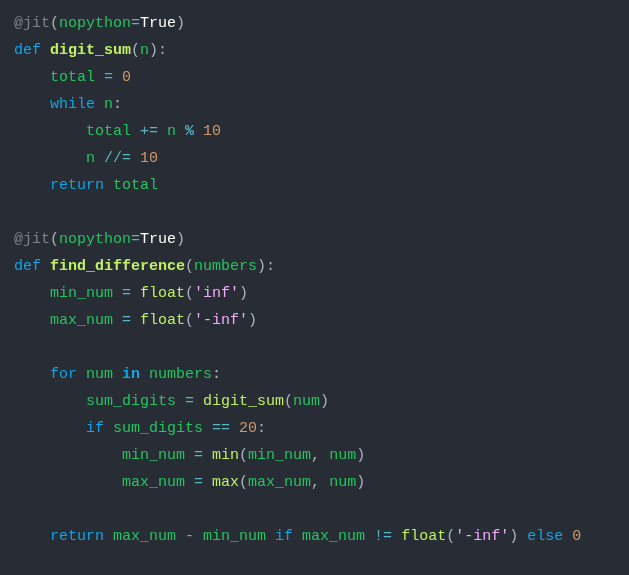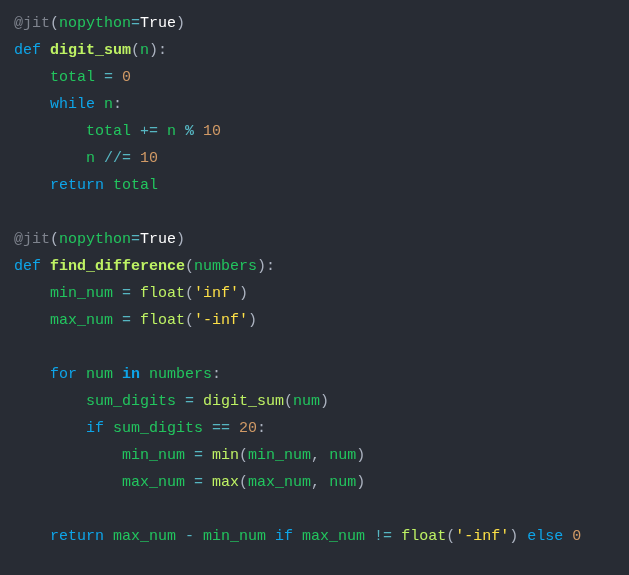--- a/index.html
+++ b/index.html
@@ -18,21 +18,21 @@
     white-space: pre;
     color: #abb2bf;
   }
   .t-decor   { color: #7f848e; }   
   .t-keyword { color: #0ea5e9; }   
   .t-func    { color: #bef264; }   
   .t-param   { color: #22c55e; }   
   .t-op      { color: #56b6c2; }   
   .t-num     { color: #d19a66; }   
   .t-bool    { color: #ffffff; }   
-  .t-str     { color: #fde047; }   
+  .t-str     { color: #f0abfc; }   
   .t-plain   { color: #abb2bf; }   
   .bold      { font-weight: bold; }
 </style>
 </head>
 <body>
 
 <div class="code-container"><div id="code-lines"><span class="t-decor">@jit</span><span class="t-plain">(</span><span class="t-param">nopython</span><span class="t-op">=</span><span class="t-bool">True</span><span class="t-plain">)</span>
 <span class="t-keyword">def </span><span class="t-func bold">digit_sum</span><span class="t-plain">(</span><span class="t-param">n</span><span class="t-plain">)</span><span class="t-plain">:</span>
 <span class="t-plain">    </span><span class="t-param">total </span><span class="t-op">= </span><span class="t-num">0</span>
 <span class="t-plain">    </span><span class="t-keyword">while </span><span class="t-param">n</span><span class="t-plain">:</span>

